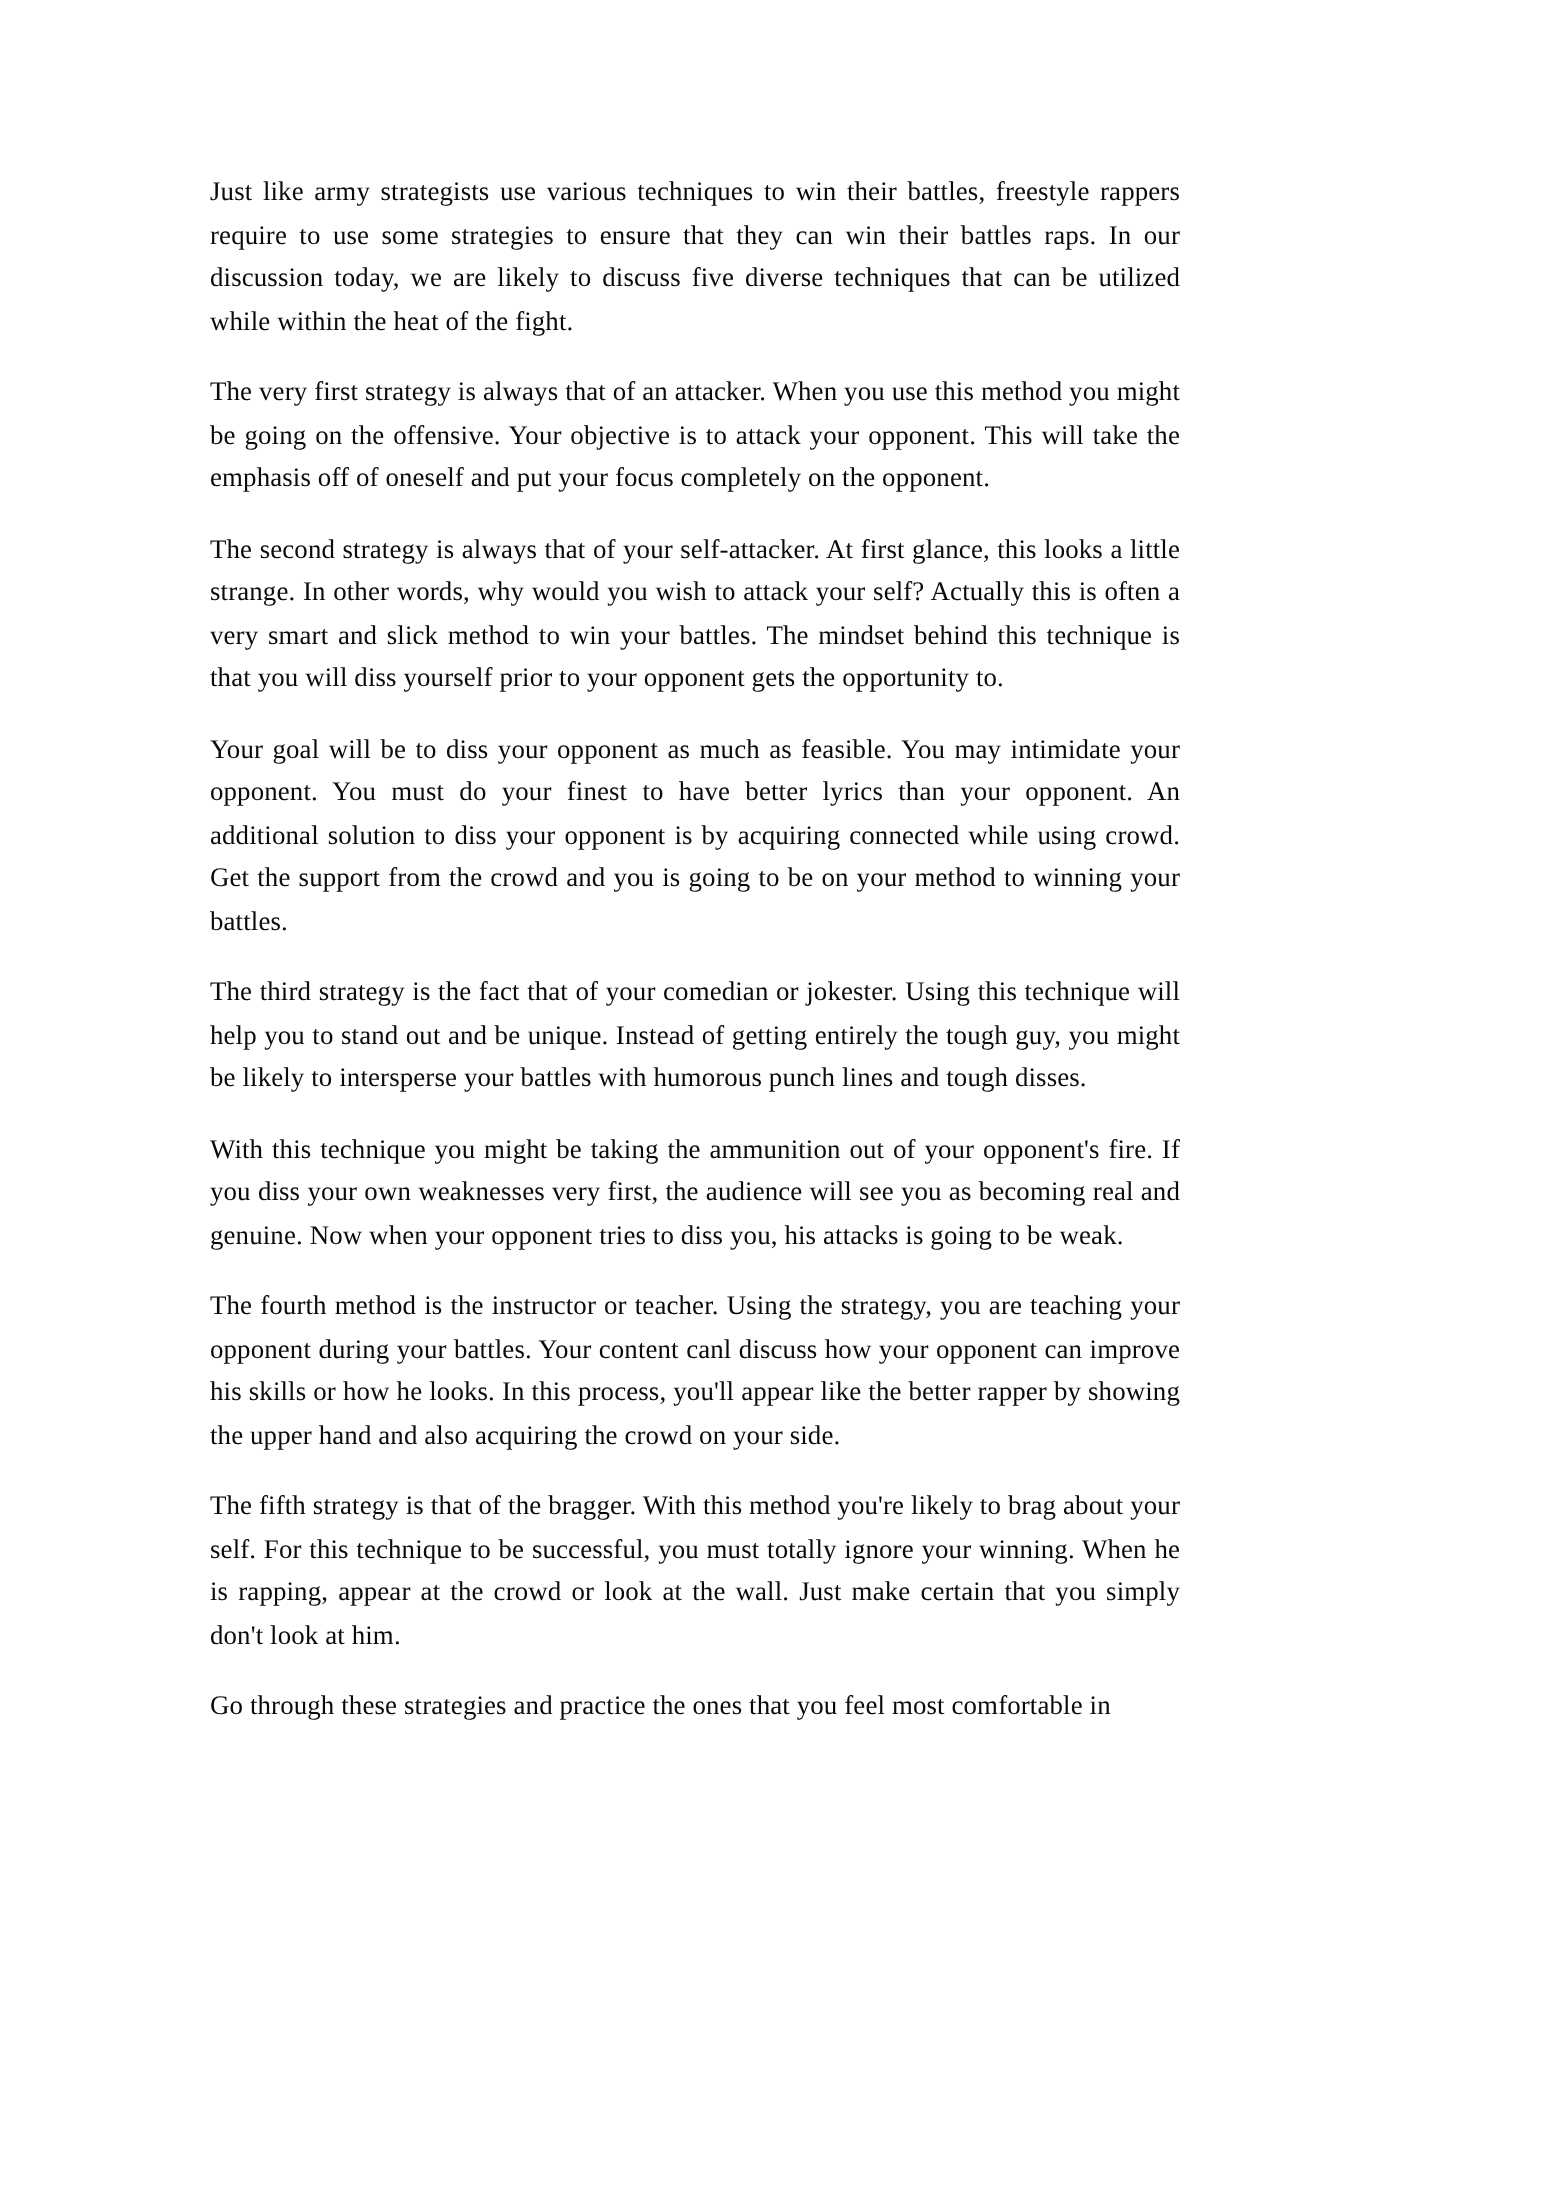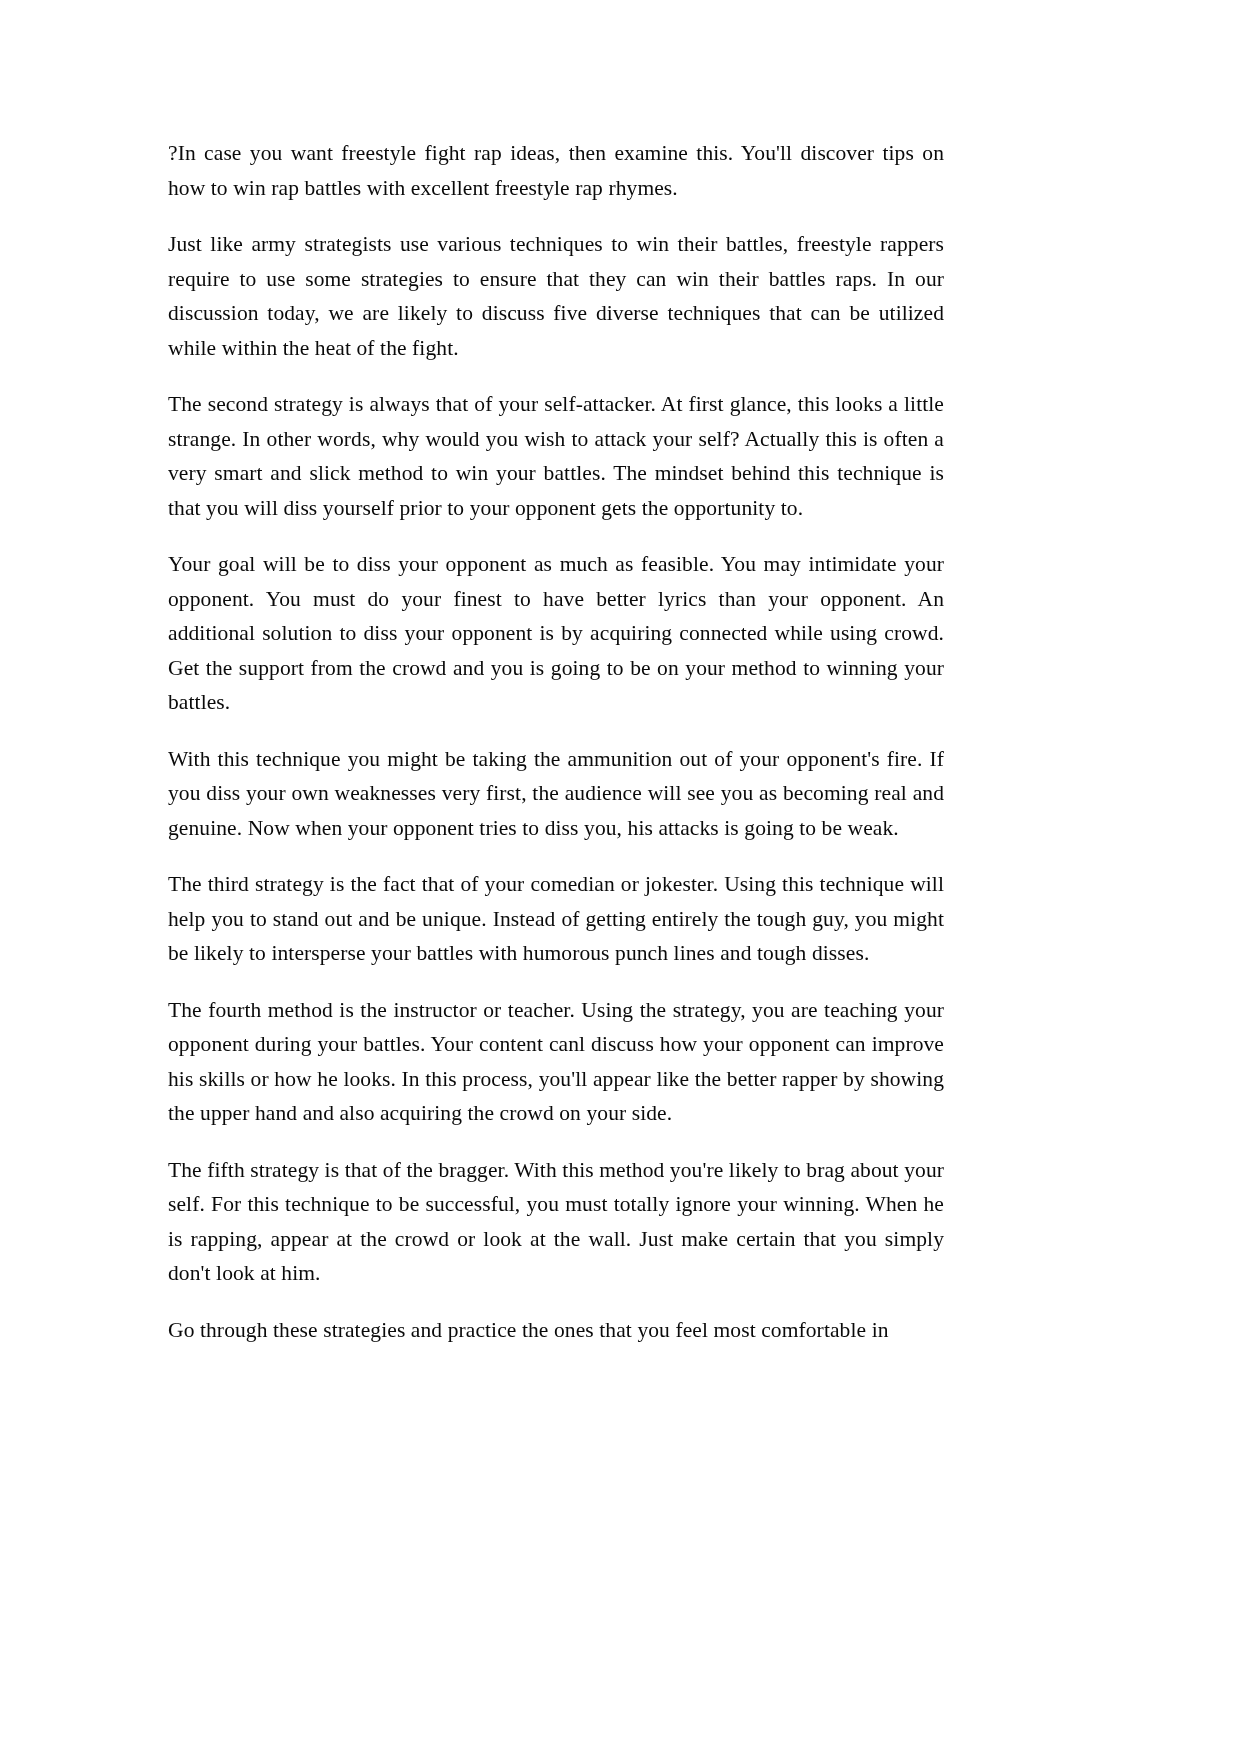--- a/index.html
+++ b/index.html
@@ -36,23 +36,23 @@
   }
   .content p:last-child {
     margin-bottom: 15px;
   }
 </style>
 </head>
 <body>
 
 <div class="page">
   <div class="content">
-    <p>?In case you want freestyle fight rap ideas, then examine this. You'll discover tips on how to win rap battles with excellent freestyle rap rhymes.</p>
     <p>Just like army strategists use various techniques to win their battles, freestyle rappers require to use some strategies to ensure that they can win their battles raps. In our discussion today, we are likely to discuss five diverse techniques that can be utilized while within the heat of the fight.</p>
+    <p>The very first strategy is always that of an attacker. When you use this method you might be going on the offensive. Your objective is to attack your opponent. This will take the emphasis off of oneself and put your focus completely on the opponent.</p>
     <p>The second strategy is always that of your self-attacker. At first glance, this looks a little strange. In other words, why would you wish to attack your self? Actually this is often a very smart and slick method to win your battles. The mindset behind this technique is that you will diss yourself prior to your opponent gets the opportunity to.</p>
     <p>Your goal will be to diss your opponent as much as feasible. You may intimidate your opponent. You must do your finest to have better lyrics than your opponent. An additional solution to diss your opponent is by acquiring connected while using crowd. Get the support from the crowd and you is going to be on your method to winning your battles.</p>
+    <p>The third strategy is the fact that of your comedian or jokester. Using this technique will help you to stand out and be unique. Instead of getting entirely the tough guy, you might be likely to intersperse your battles with humorous punch lines and tough disses.</p>
     <p>With this technique you might be taking the ammunition out of your opponent's fire. If you diss your own weaknesses very first, the audience will see you as becoming real and genuine. Now when your opponent tries to diss you, his attacks is going to be weak.</p>
-    <p>The third strategy is the fact that of your comedian or jokester. Using this technique will help you to stand out and be unique. Instead of getting entirely the tough guy, you might be likely to intersperse your battles with humorous punch lines and tough disses.</p>
     <p>The fourth method is the instructor or teacher. Using the strategy, you are teaching your opponent during your battles. Your content canl discuss how your opponent can improve his skills or how he looks. In this process, you'll appear like the better rapper by showing the upper hand and also acquiring the crowd on your side.</p>
     <p>The fifth strategy is that of the bragger. With this method you're likely to brag about your self. For this technique to be successful, you must totally ignore your winning. When he is rapping, appear at the crowd or look at the wall. Just make certain that you simply don't look at him.</p>
     <p>Go through these strategies and practice the ones that you feel most comfortable in</p>
   </div>
 </div>
 
 </body></html>

